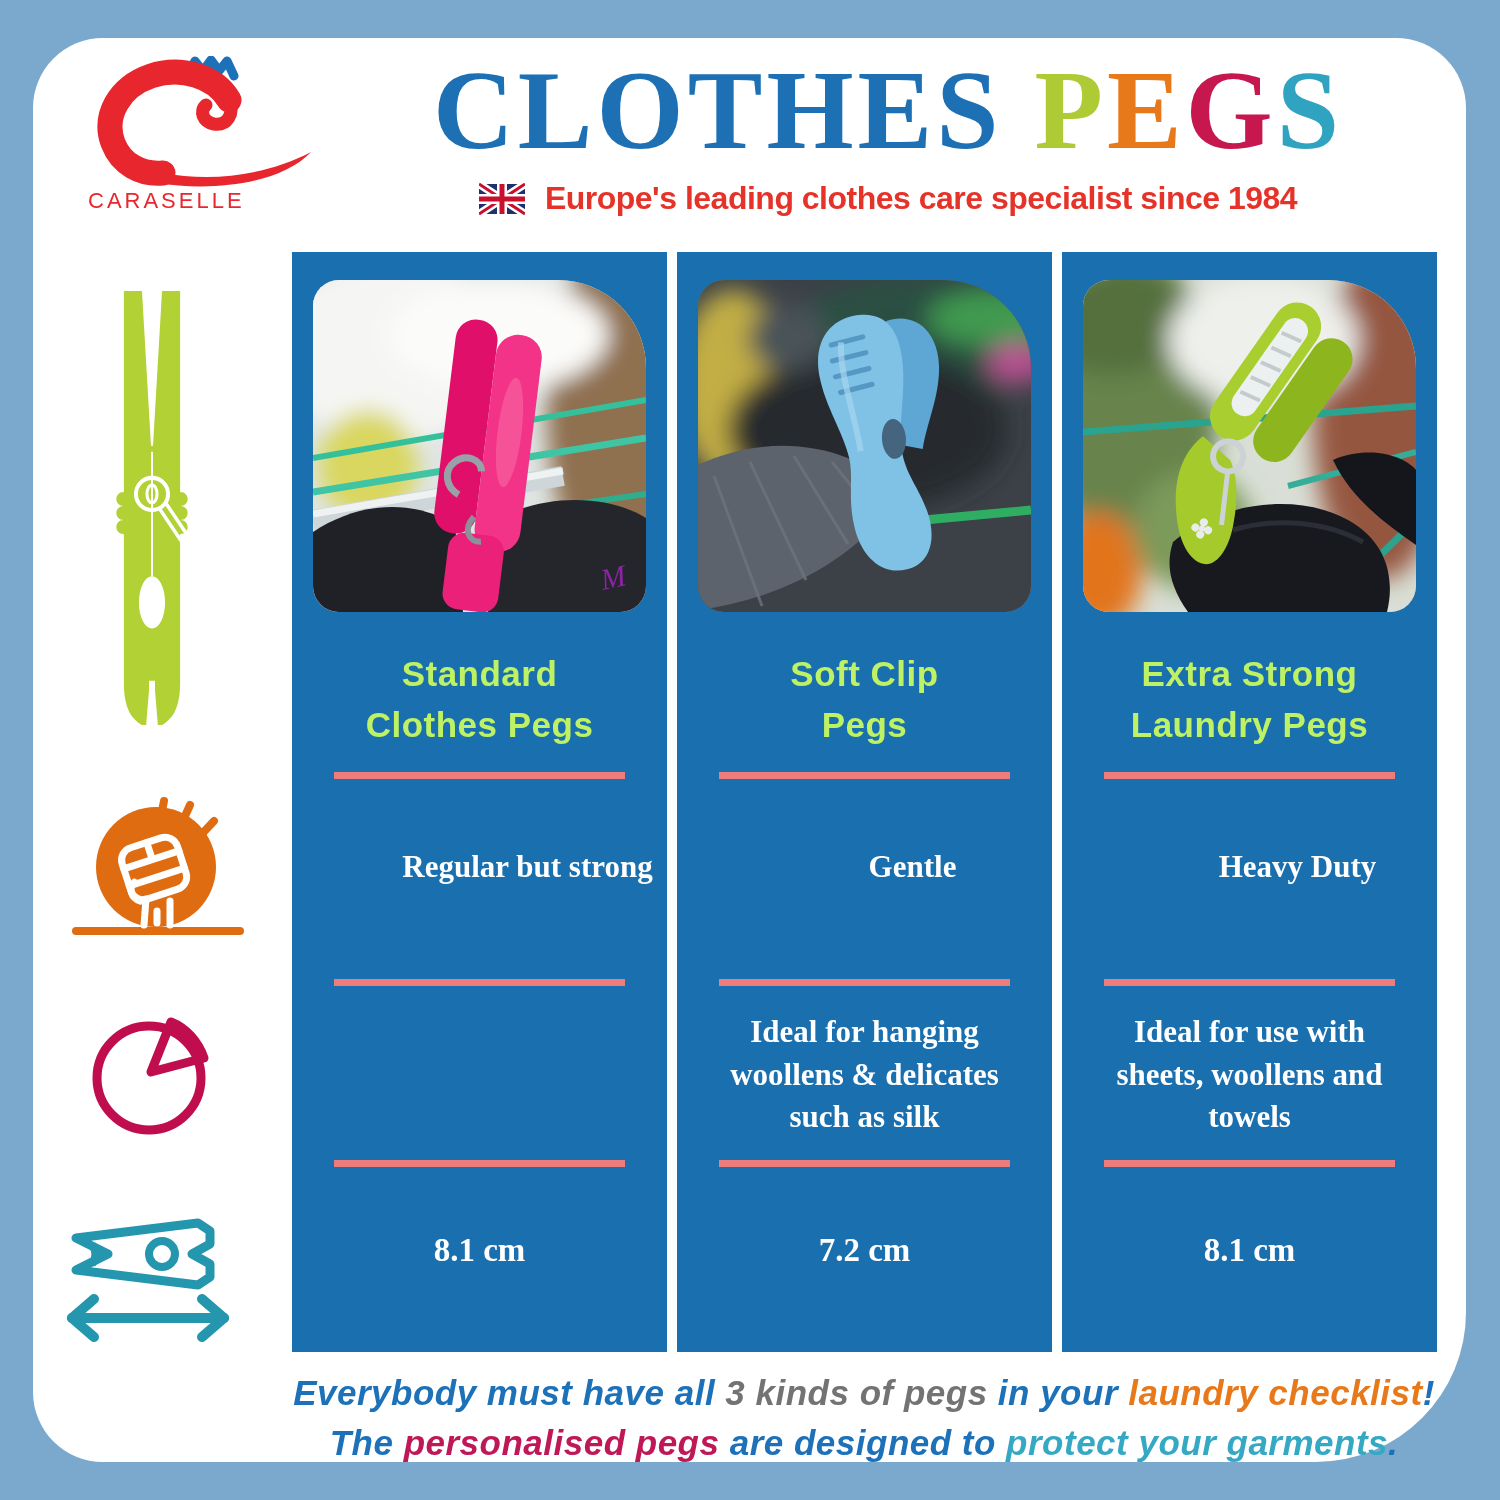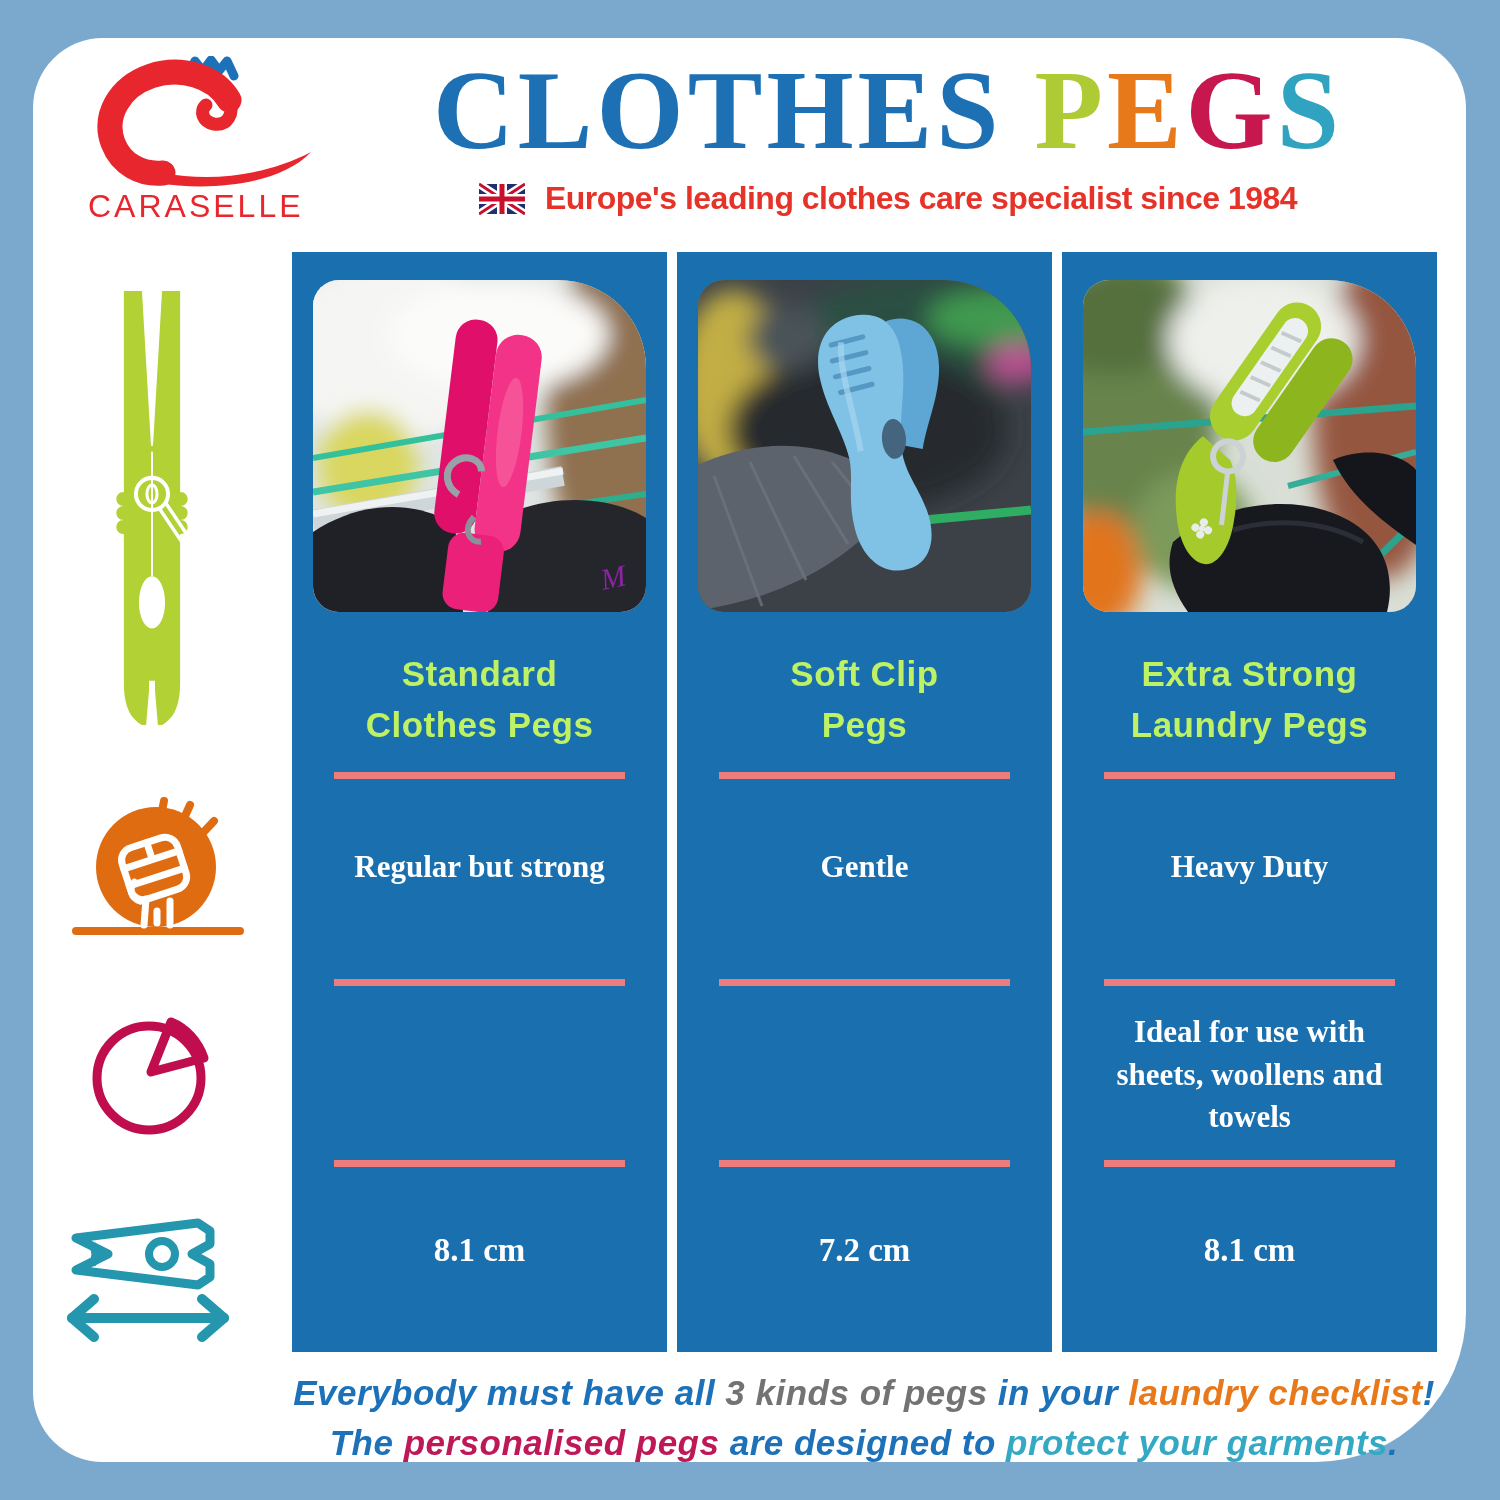--- a/index.html
+++ b/index.html
@@ -9,22 +9,22 @@
     font-family:"Liberation Sans", sans-serif;
     overflow:hidden;
   }
   .card{
     position:absolute;left:33px;top:38px;width:1433px;height:1424px;
     background:#ffffff;border-radius:70px 70px 150px 70px;
   }
   
   .logo-svg{position:absolute;left:60px;top:18px;width:260px;height:150px;}
   .brand{
-    position:absolute;left:55px;top:150px;width:200px;text-align:center;
-    font-size:32px;letter-spacing:3px;color:#e8262d;font-weight:400;
+    position:absolute;left:55px;top:150px;width:200px;text-align:left;
+    font-size:22px;letter-spacing:3px;color:#e8262d;font-weight:400;
   }
   .title{
     position:absolute;left:280px;top:14px;width:1150px;text-align:center;
     font-family:"Liberation Serif", serif;font-weight:700;
     font-size:112px;letter-spacing:4px;color:#1d70b4;line-height:1.05;
     white-space:nowrap;
   }
   .t-lime{color:#aecb35}.t-orange{color:#e8791b}.t-crimson{color:#c6184e}.t-teal{color:#2fa3c0}
   .subtitle-row{
     position:absolute;left:280px;top:142px;width:1150px;
@@ -53,21 +53,21 @@
     color:#bef264;font-weight:700;font-size:35px;line-height:1.45;
     text-align:center;white-space:pre-line;letter-spacing:0.5px;
   }
   .divider{position:absolute;left:42px;width:291px;height:7px;background:#ee7c7c;}
   .d1{top:520px}.d2{top:727px}.d3{top:908px}
   .cell{
     position:absolute;left:0;width:100%;color:#fff;text-align:center;
     font-family:"Liberation Serif", serif;font-weight:700;
     display:flex;align-items:center;justify-content:center;
   }
-  .strength{top:555px;height:120px;font-size:31px;padding:0 24px;box-sizing:border-box;}
+  .strength{top:555px;height:120px;font-size:31px;padding:0 24px;box-sizing:border-box;margin-left:48px;}
   .ideal{top:748px;height:150px;font-size:31px;line-height:1.38;padding:0 30px;box-sizing:border-box;}
   .length{top:950px;height:96px;font-size:33px;}
   
   .footer{
     position:absolute;left:236px;top:1330px;width:1190px;text-align:center;
     font-style:italic;font-weight:700;font-size:35px;line-height:1.42;
     letter-spacing:0.5px;
   }
   .fc-blue{color:#1d71b8}.fc-lime{color:#737373}.fc-orange{color:#e8791b}
   .fc-crimson{color:#bf1857}.fc-teal{color:#35a9c4}
@@ -222,20 +222,21 @@
             <ellipse cx="196" cy="160" rx="12" ry="20" fill="#44657d"></ellipse>
             <path d="M150,60 C146,90 158,130 162,170" stroke="#a7d6f0" stroke-width="6" fill="none" opacity="0.7"></path>
           </g>
         </svg>
       </div>
       <div class="col-title">Soft Clip
 Pegs</div>
       <div class="divider d1"></div>
       <div class="cell strength">Gentle</div>
       <div class="divider d2"></div>
+      <div class="cell ideal">Ideal for hanging woollens &amp; delicates such as silk</div>
       <div class="divider d3"></div>
       <div class="cell length">7.2 cm</div>
     </div>
 
     <div class="col col3">
       <div class="photo">
         <svg viewBox="0 0 333 332" preserveAspectRatio="none">
           <defs>
               <filter id="pb3" x="-40%" y="-40%" width="180%" height="180%">
                 <feGaussianBlur stdDeviation="12"></feGaussianBlur>

